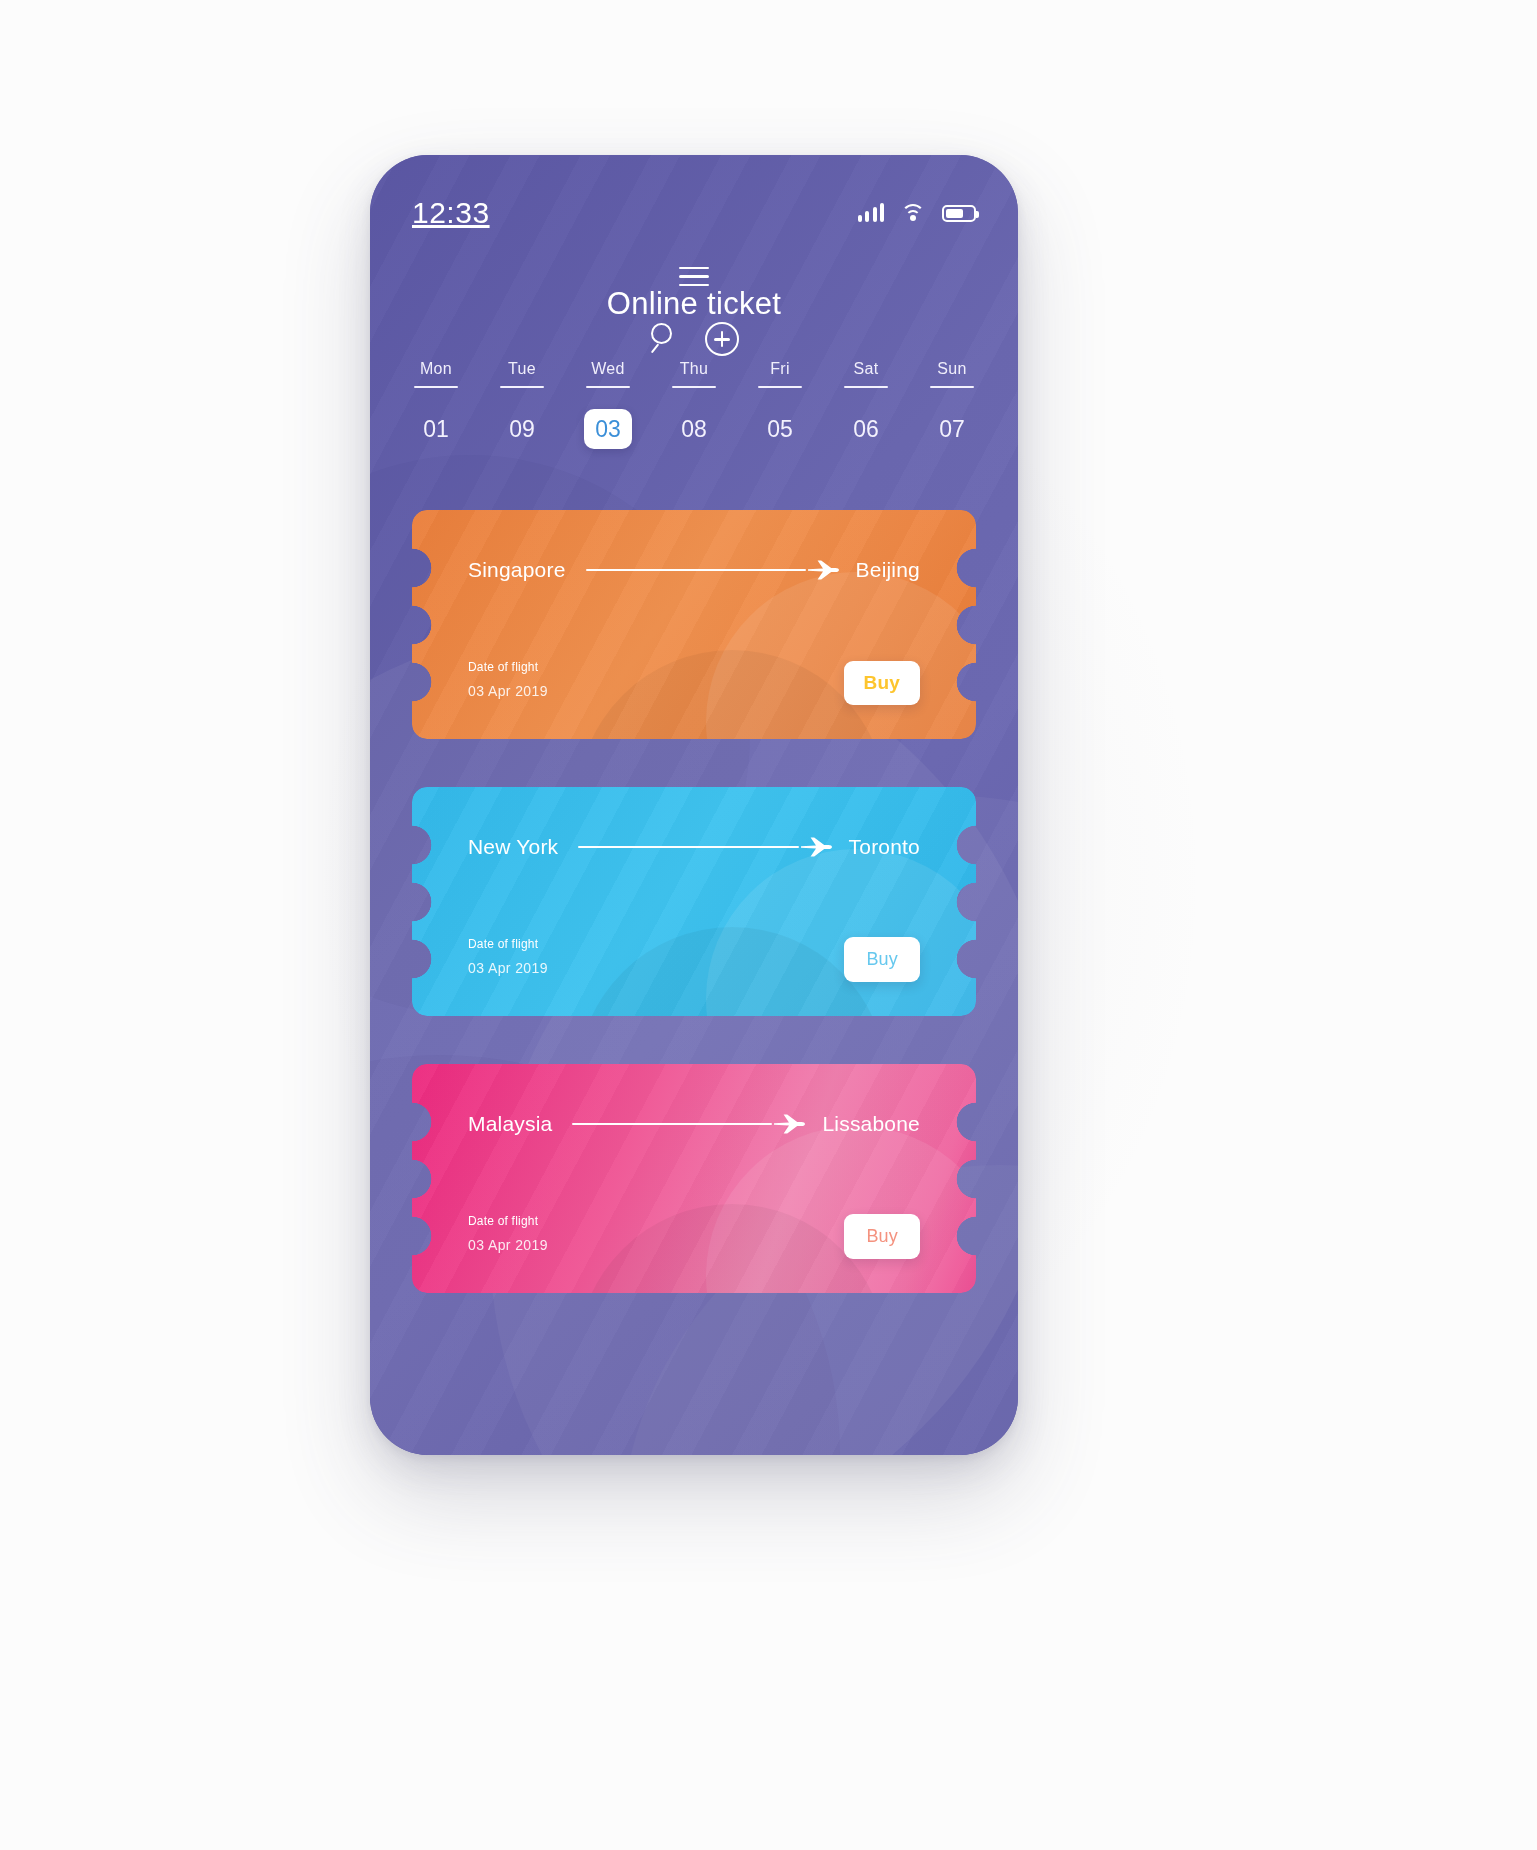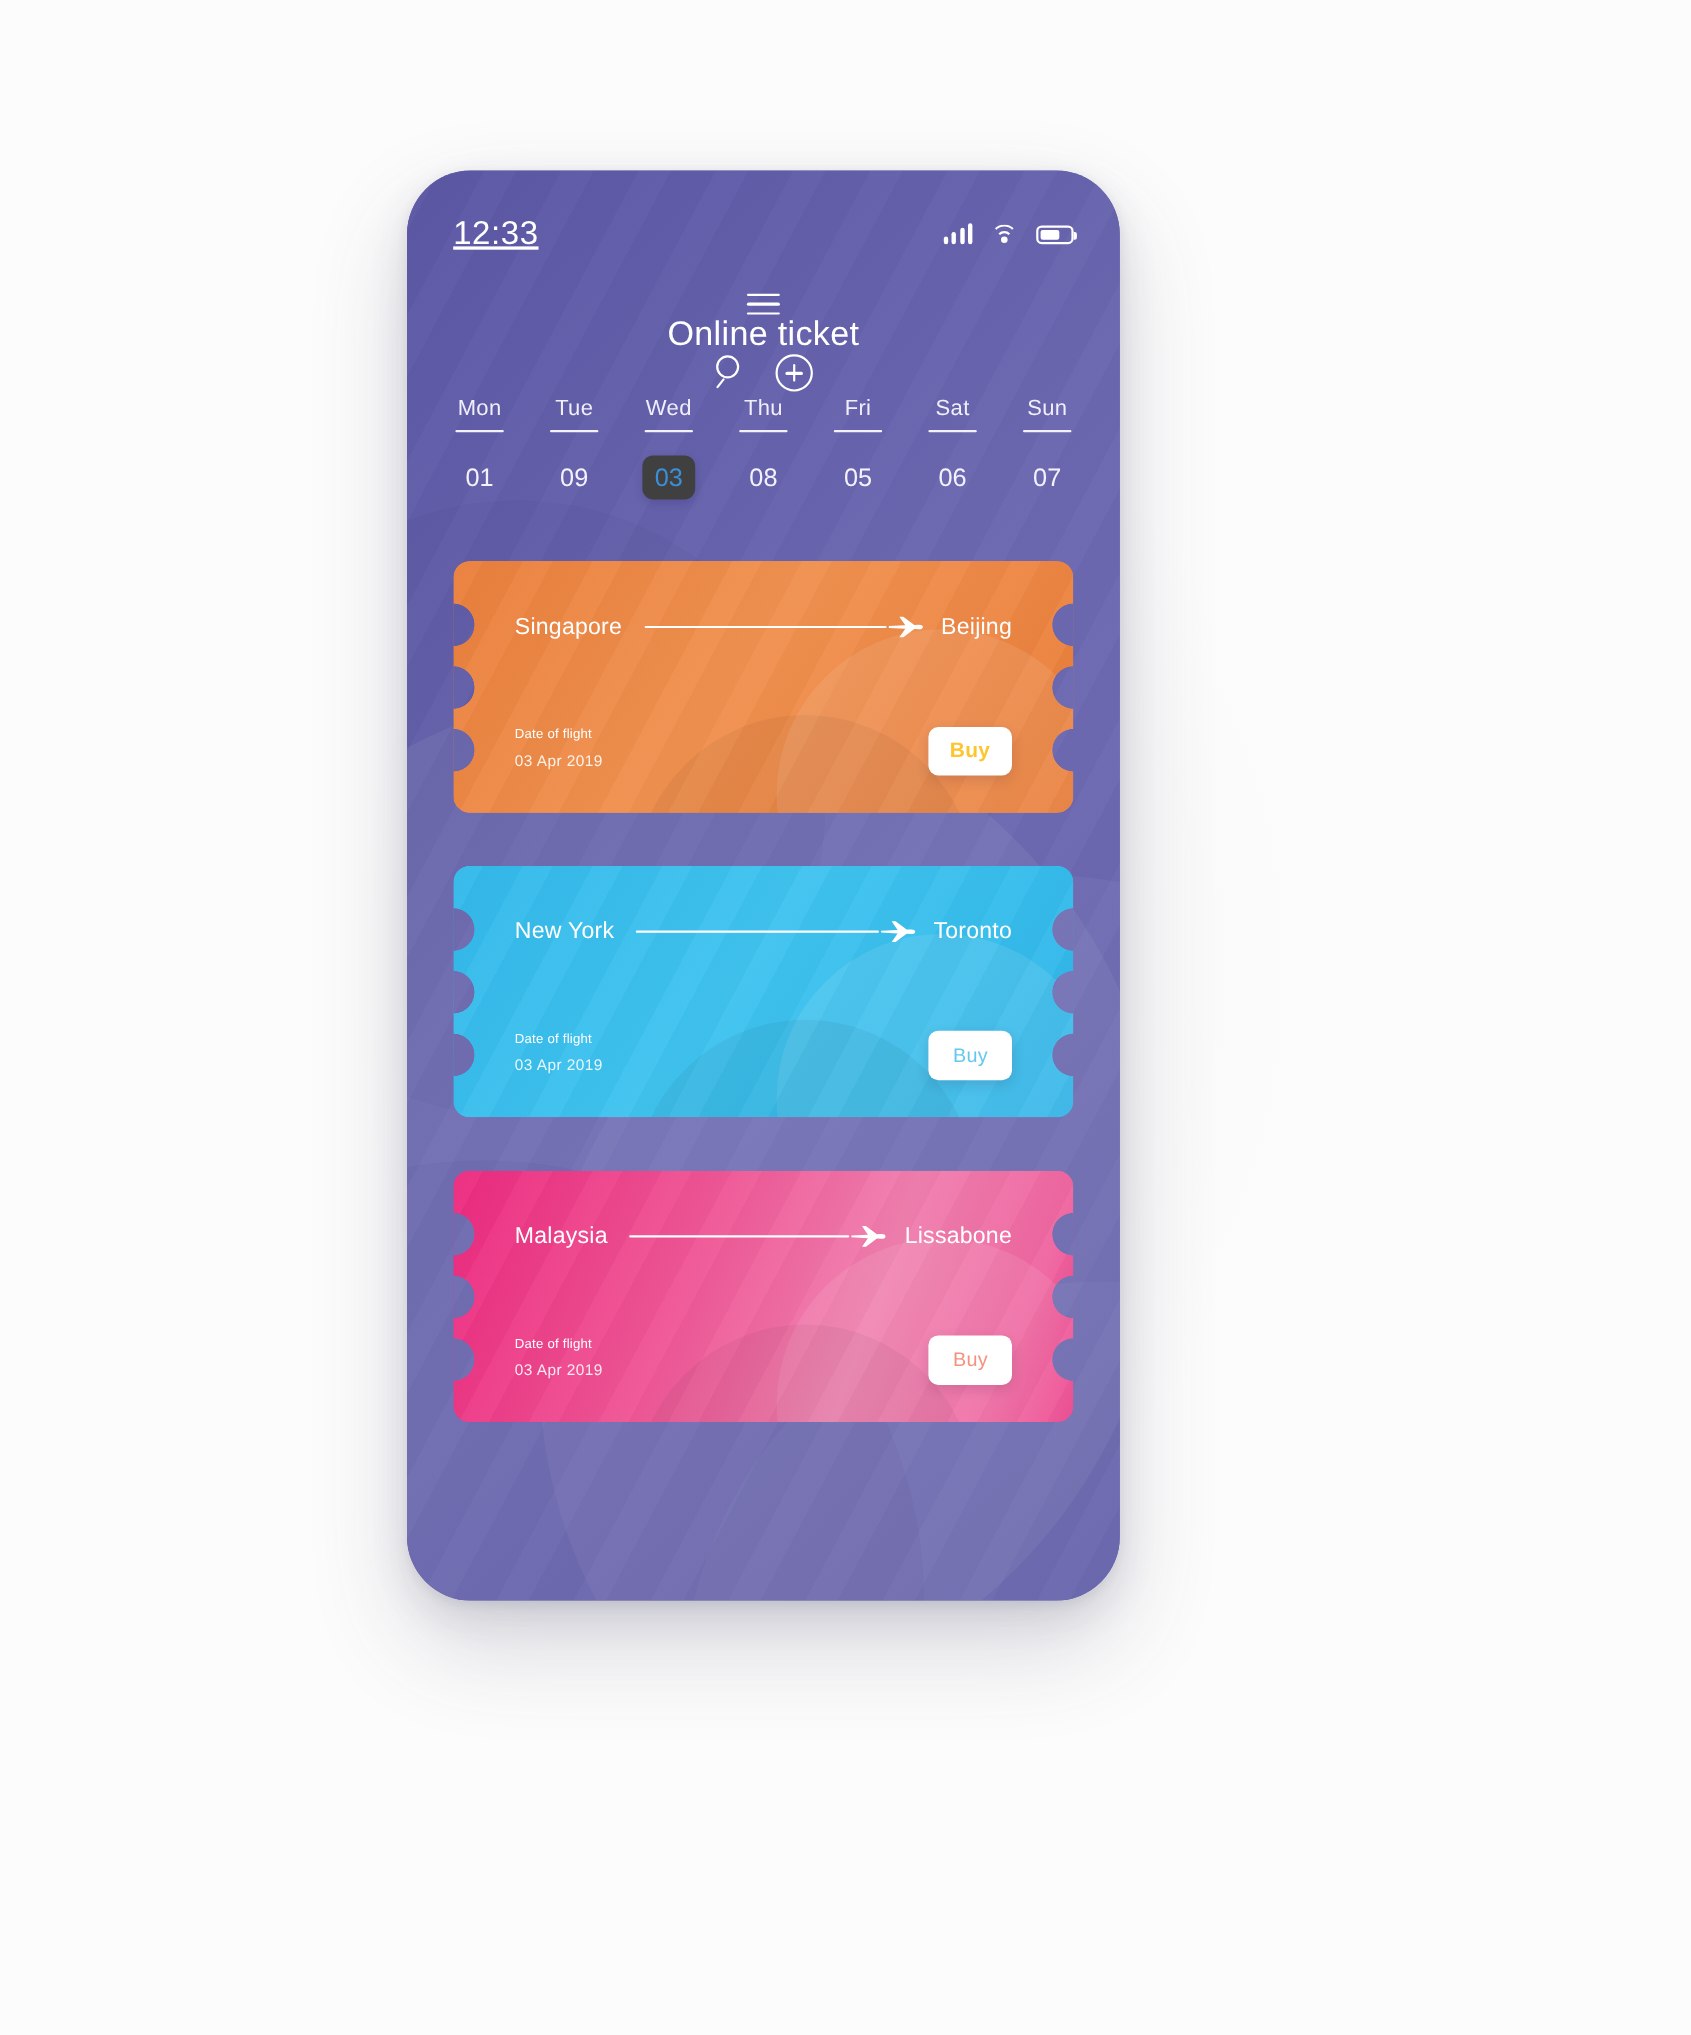--- a/index.html
+++ b/index.html
@@ -102,28 +102,28 @@
   .plus-ring{ position:absolute; inset:0; border:2.4px solid #fff; border-radius:50%; }
   .plus-h{ position:absolute; left:9px; top:16px; width:16px; height:2.4px; background:#fff; border-radius:2px; }
   .plus-v{ position:absolute; left:15.8px; top:9px; width:2.4px; height:16px; background:#fff; border-radius:2px; }
 
   
   #daystrip{
     position:absolute; left:0; top:205px; width:100%;
     display:flex; justify-content:space-between; padding:0 26px;
   }
   .day{ width:80px; display:flex; flex-direction:column; align-items:center; cursor:pointer; }
-  .day-name{ color:#f0eefb; font-size:20px; font-weight:300; letter-spacing:0.3px; }
+  .day-name{ color:#f0eefb; font-size:16px; font-weight:300; letter-spacing:0.3px; }
   .day-rule{ width:44px; height:2.4px; background:#f3f1fd; border-radius:2px; margin-top:8px; }
   .day-num{
     margin-top:21px; font-size:23px; font-weight:300; color:#f3f1fd;
     min-width:48px; height:40px; line-height:40px; text-align:center;
     border-radius:10px;
   }
-  .day.selected .day-num{ background:#404040; color:#3b8fd8; font-weight:400;
+  .day.selected .day-num{ background:#ffffff; color:#3b8fd8; font-weight:400;
     box-shadow:0 3px 9px rgba(30,20,70,0.18); }
 
   
   #tickets{ position:absolute; left:0; top:355px; width:100%; padding:0 42px; }
   .ticket-wrap{ position:relative; margin-bottom:48px; }
   .ticket{
     position:relative;
     height:229px;
     border-radius:15px;
     overflow:hidden;

